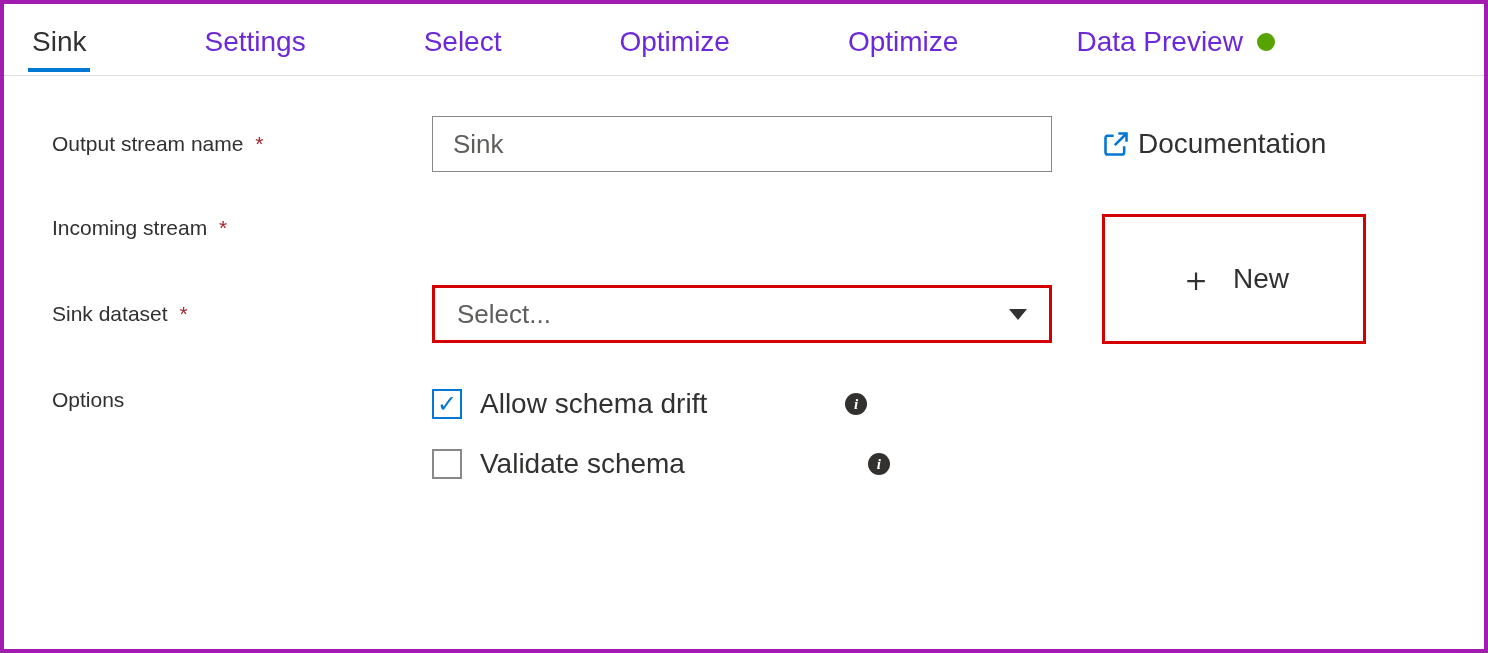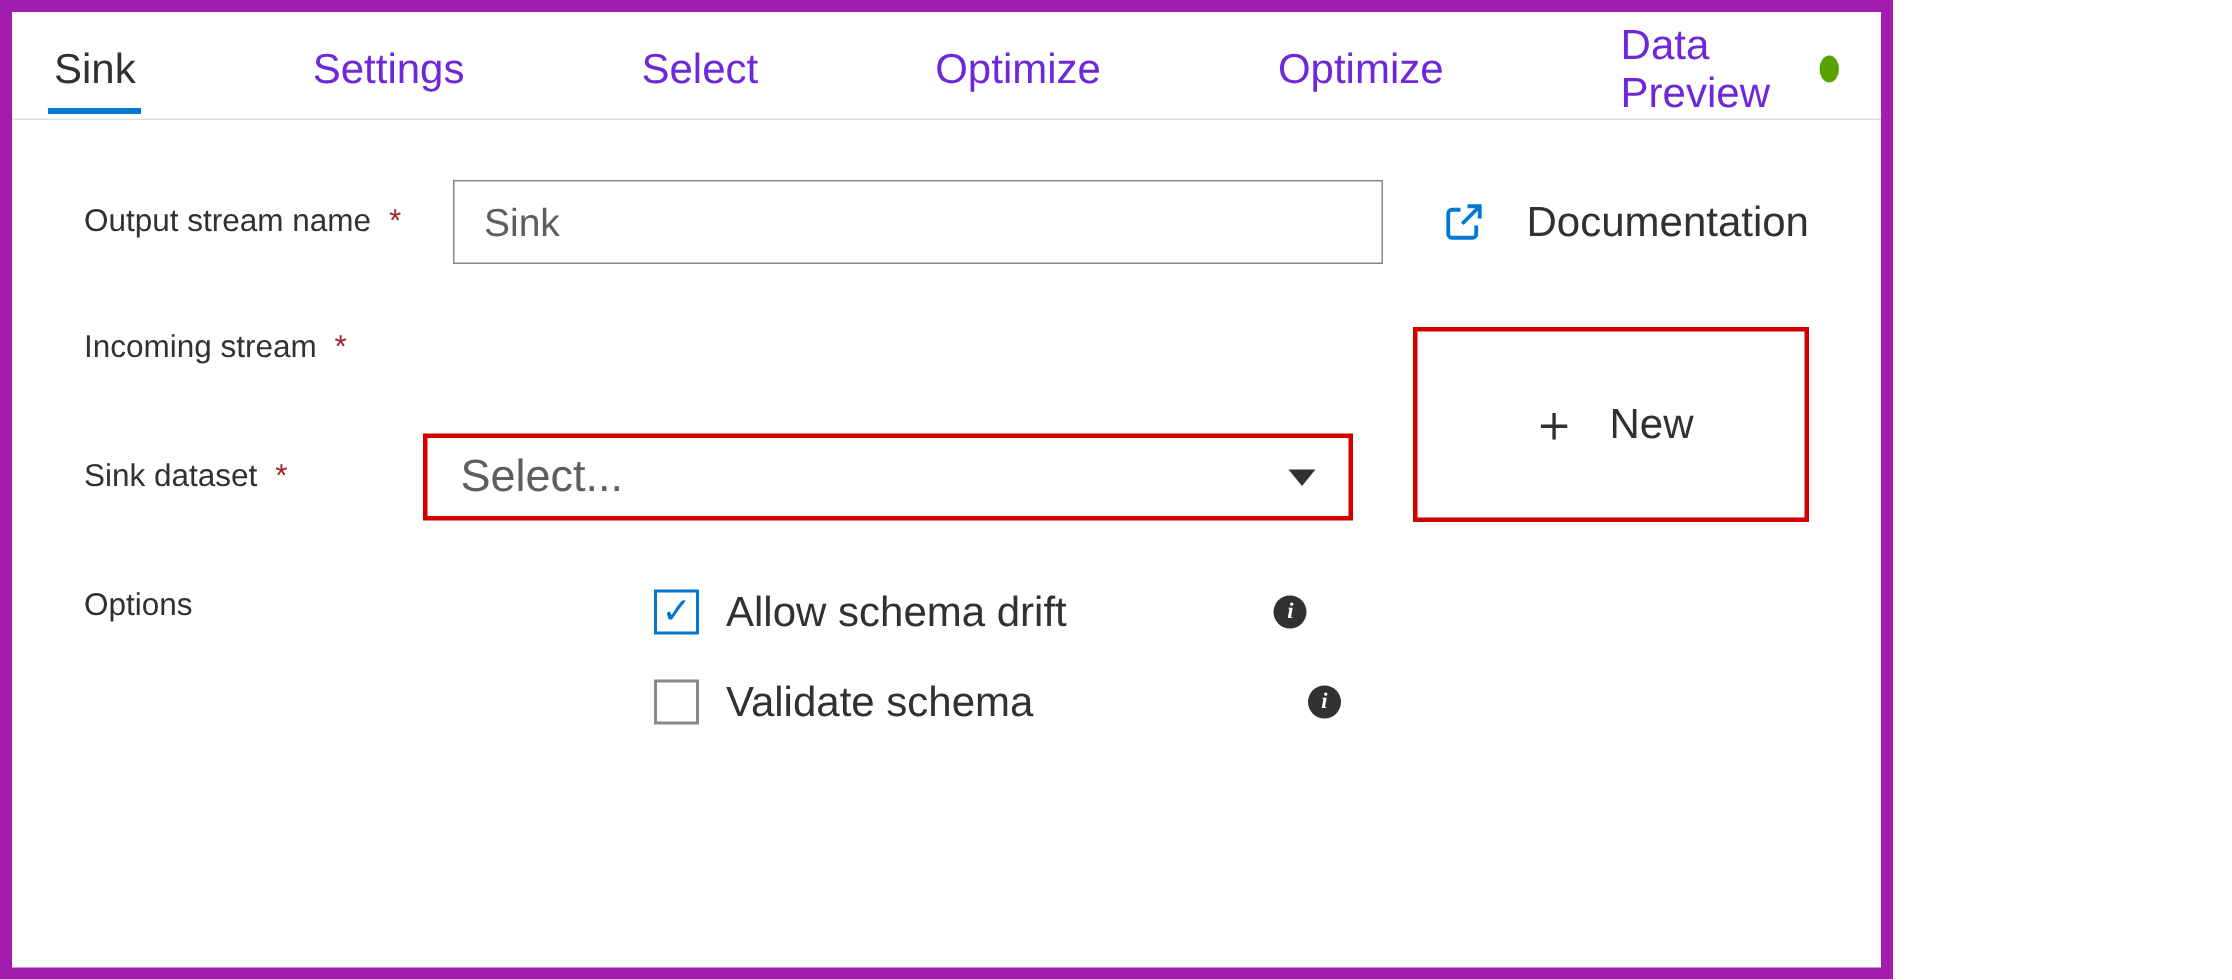--- a/index.html
+++ b/index.html
@@ -3,22 +3,22 @@
 <meta charset="utf-8">
 <style>
   * { box-sizing: border-box; }
   body {
     margin: 0;
     font-family: "Segoe UI", -apple-system, BlinkMacSystemFont, sans-serif;
     background: #fff;
     color: #323130;
   }
   .frame {
-    border: 8px solid #a21caf;
-    width: 1262px;
+    border: 4px solid #a21caf;
+    width: 1488px;
     height: 653px;
     position: relative;
     overflow: hidden;
   }
   .tabs {
     display: flex;
     align-items: center;
     border-bottom: 1px solid #e1dfdd;
     padding: 0 24px;
     height: 72px;
@@ -85,21 +85,21 @@
     color: #0078d4;
   }
   .select-box {
     width: 620px;
     height: 58px;
     border: 3px solid #d40000;
     display: flex;
     align-items: center;
     justify-content: space-between;
     padding: 0 22px;
-    font-size: 30px;
+    font-size: 26px;
     color: #605e5c;
     cursor: pointer;
   }
   .caret-down {
     width: 0; height: 0;
     border-left: 9px solid transparent;
     border-right: 9px solid transparent;
     border-top: 11px solid #323130;
   }
   .new-btn {
@@ -116,21 +116,21 @@
     margin-top: -70px;
   }
   .plus {
     font-size: 34px;
     font-weight: 300;
     line-height: 1;
   }
   .doc-link {
     display: flex;
     align-items: center;
-    gap: 28px;
+    gap: 8px;
     font-size: 28px;
     color: #323130;
     cursor: pointer;
   }
   .ext-icon svg { display:block; }
   .checkbox-row {
     display: flex;
     align-items: center;
     gap: 18px;
     font-size: 28px;

